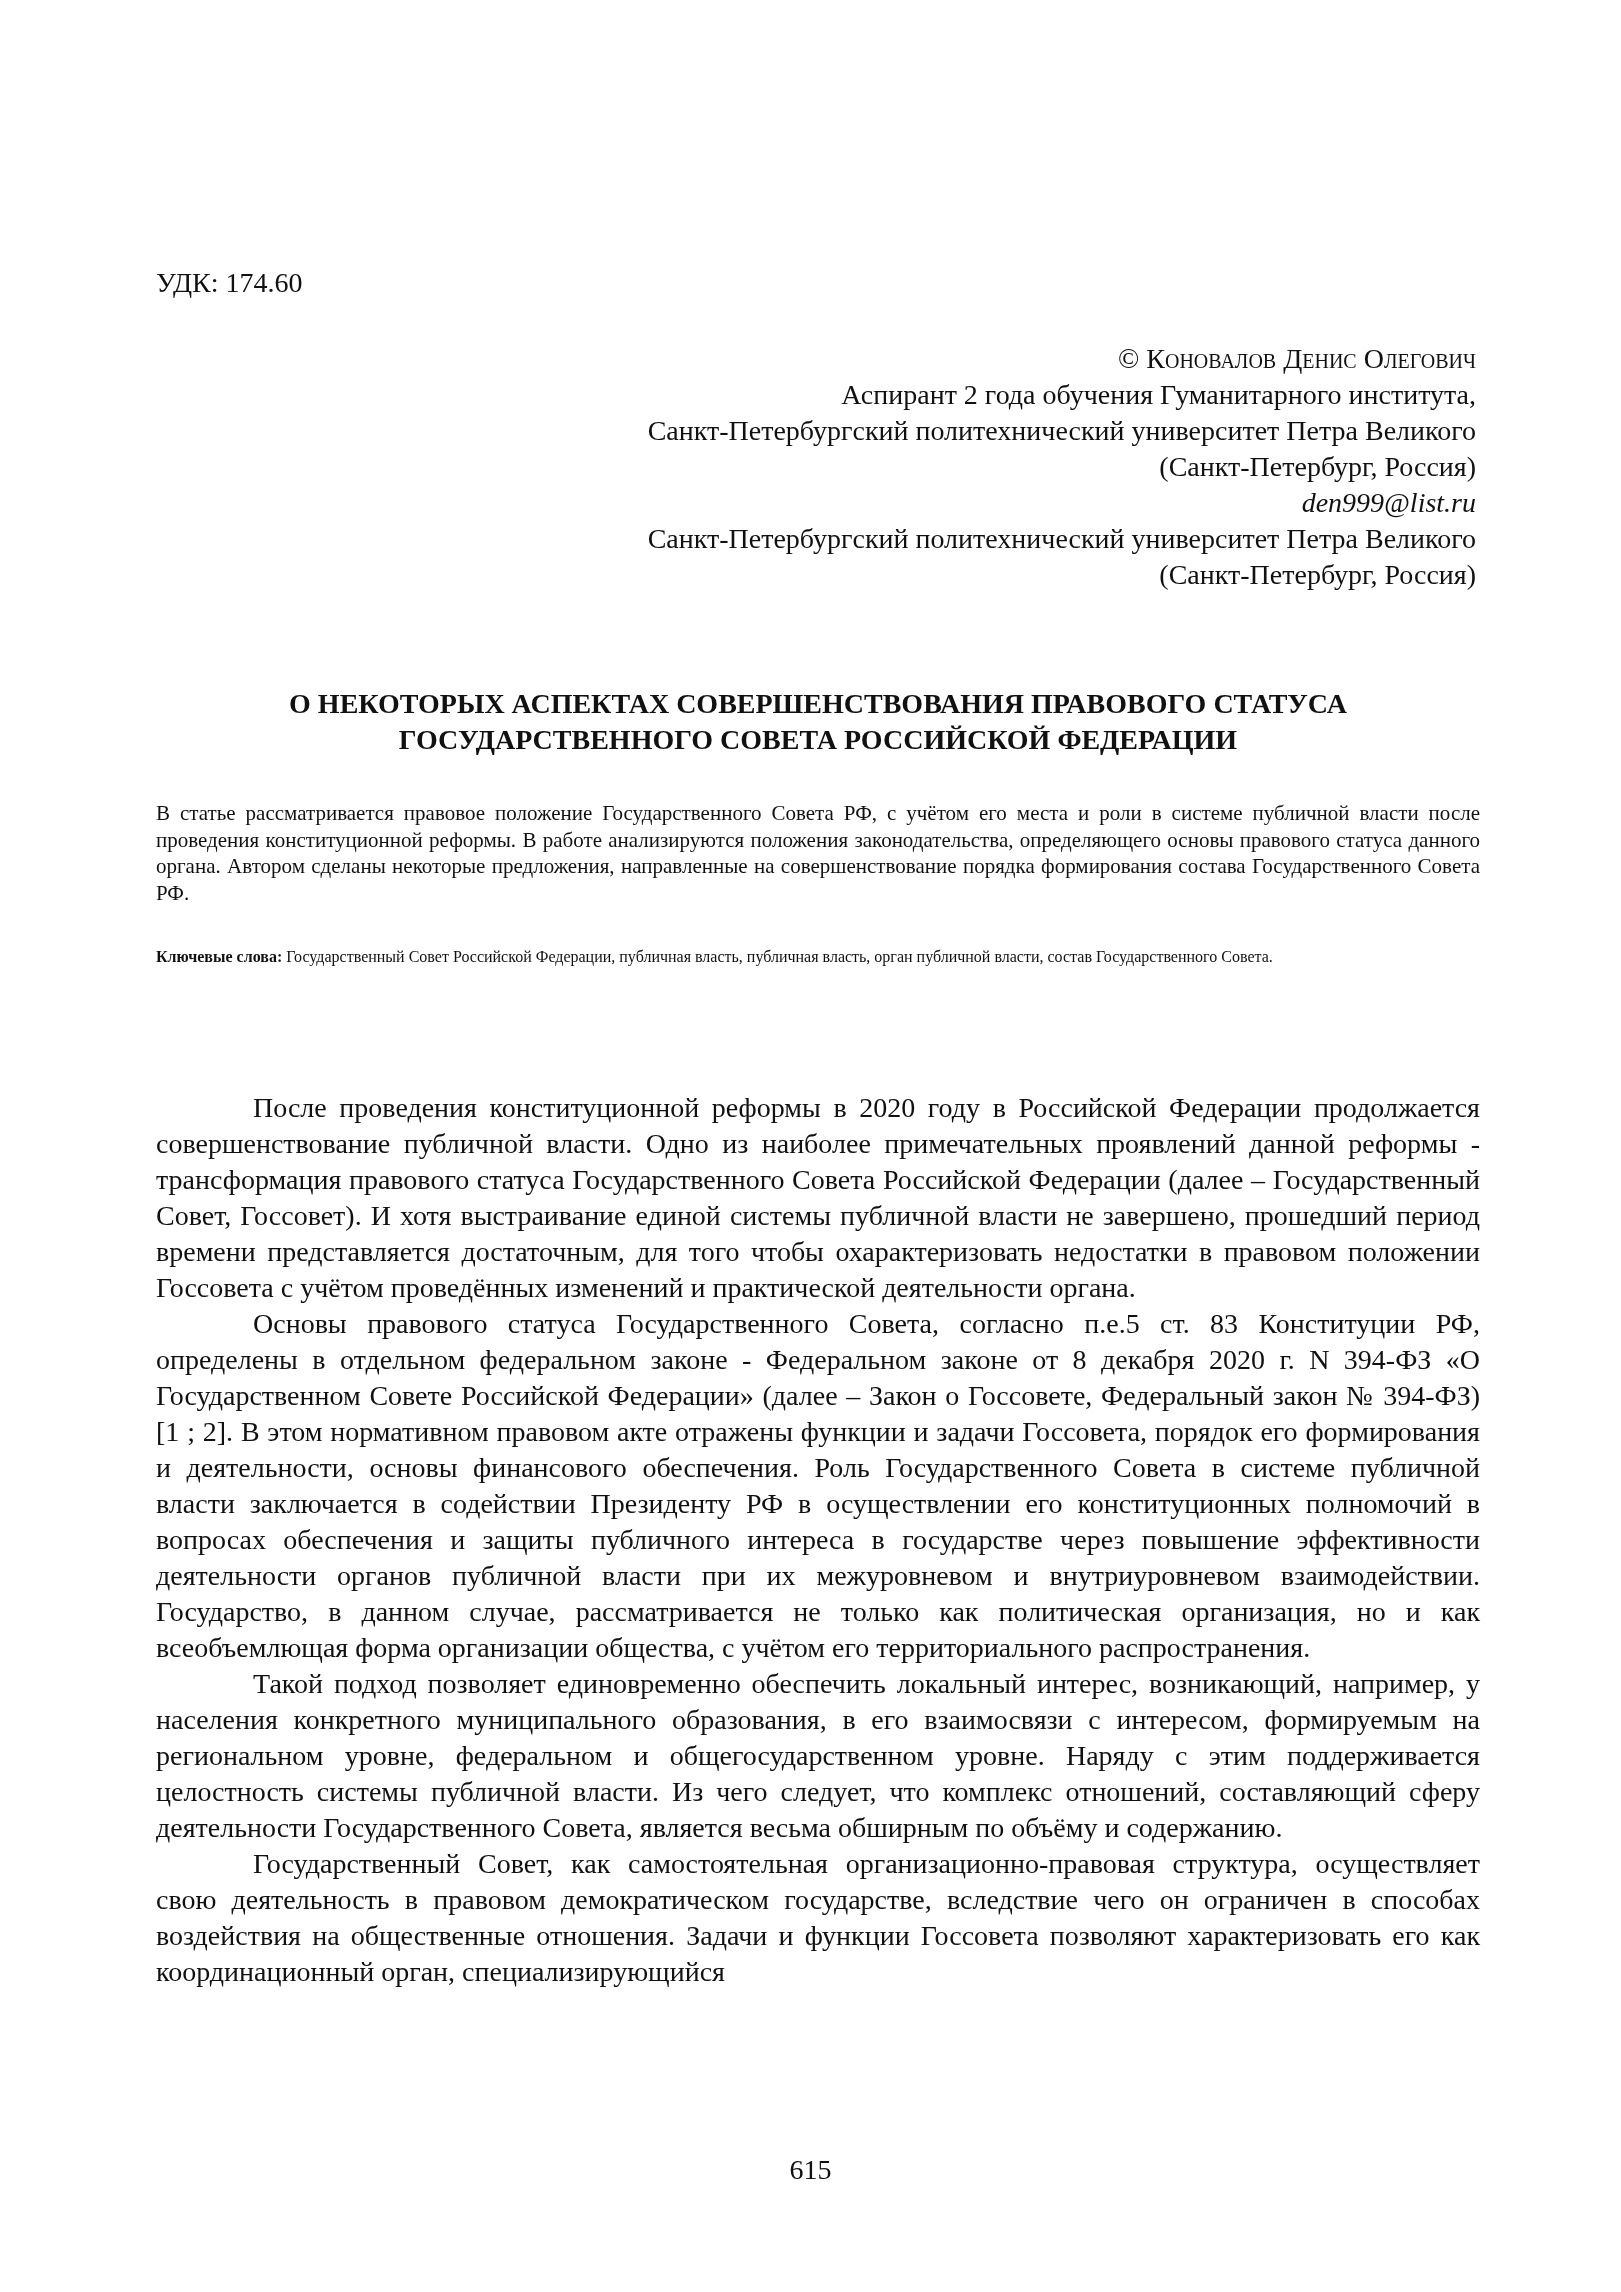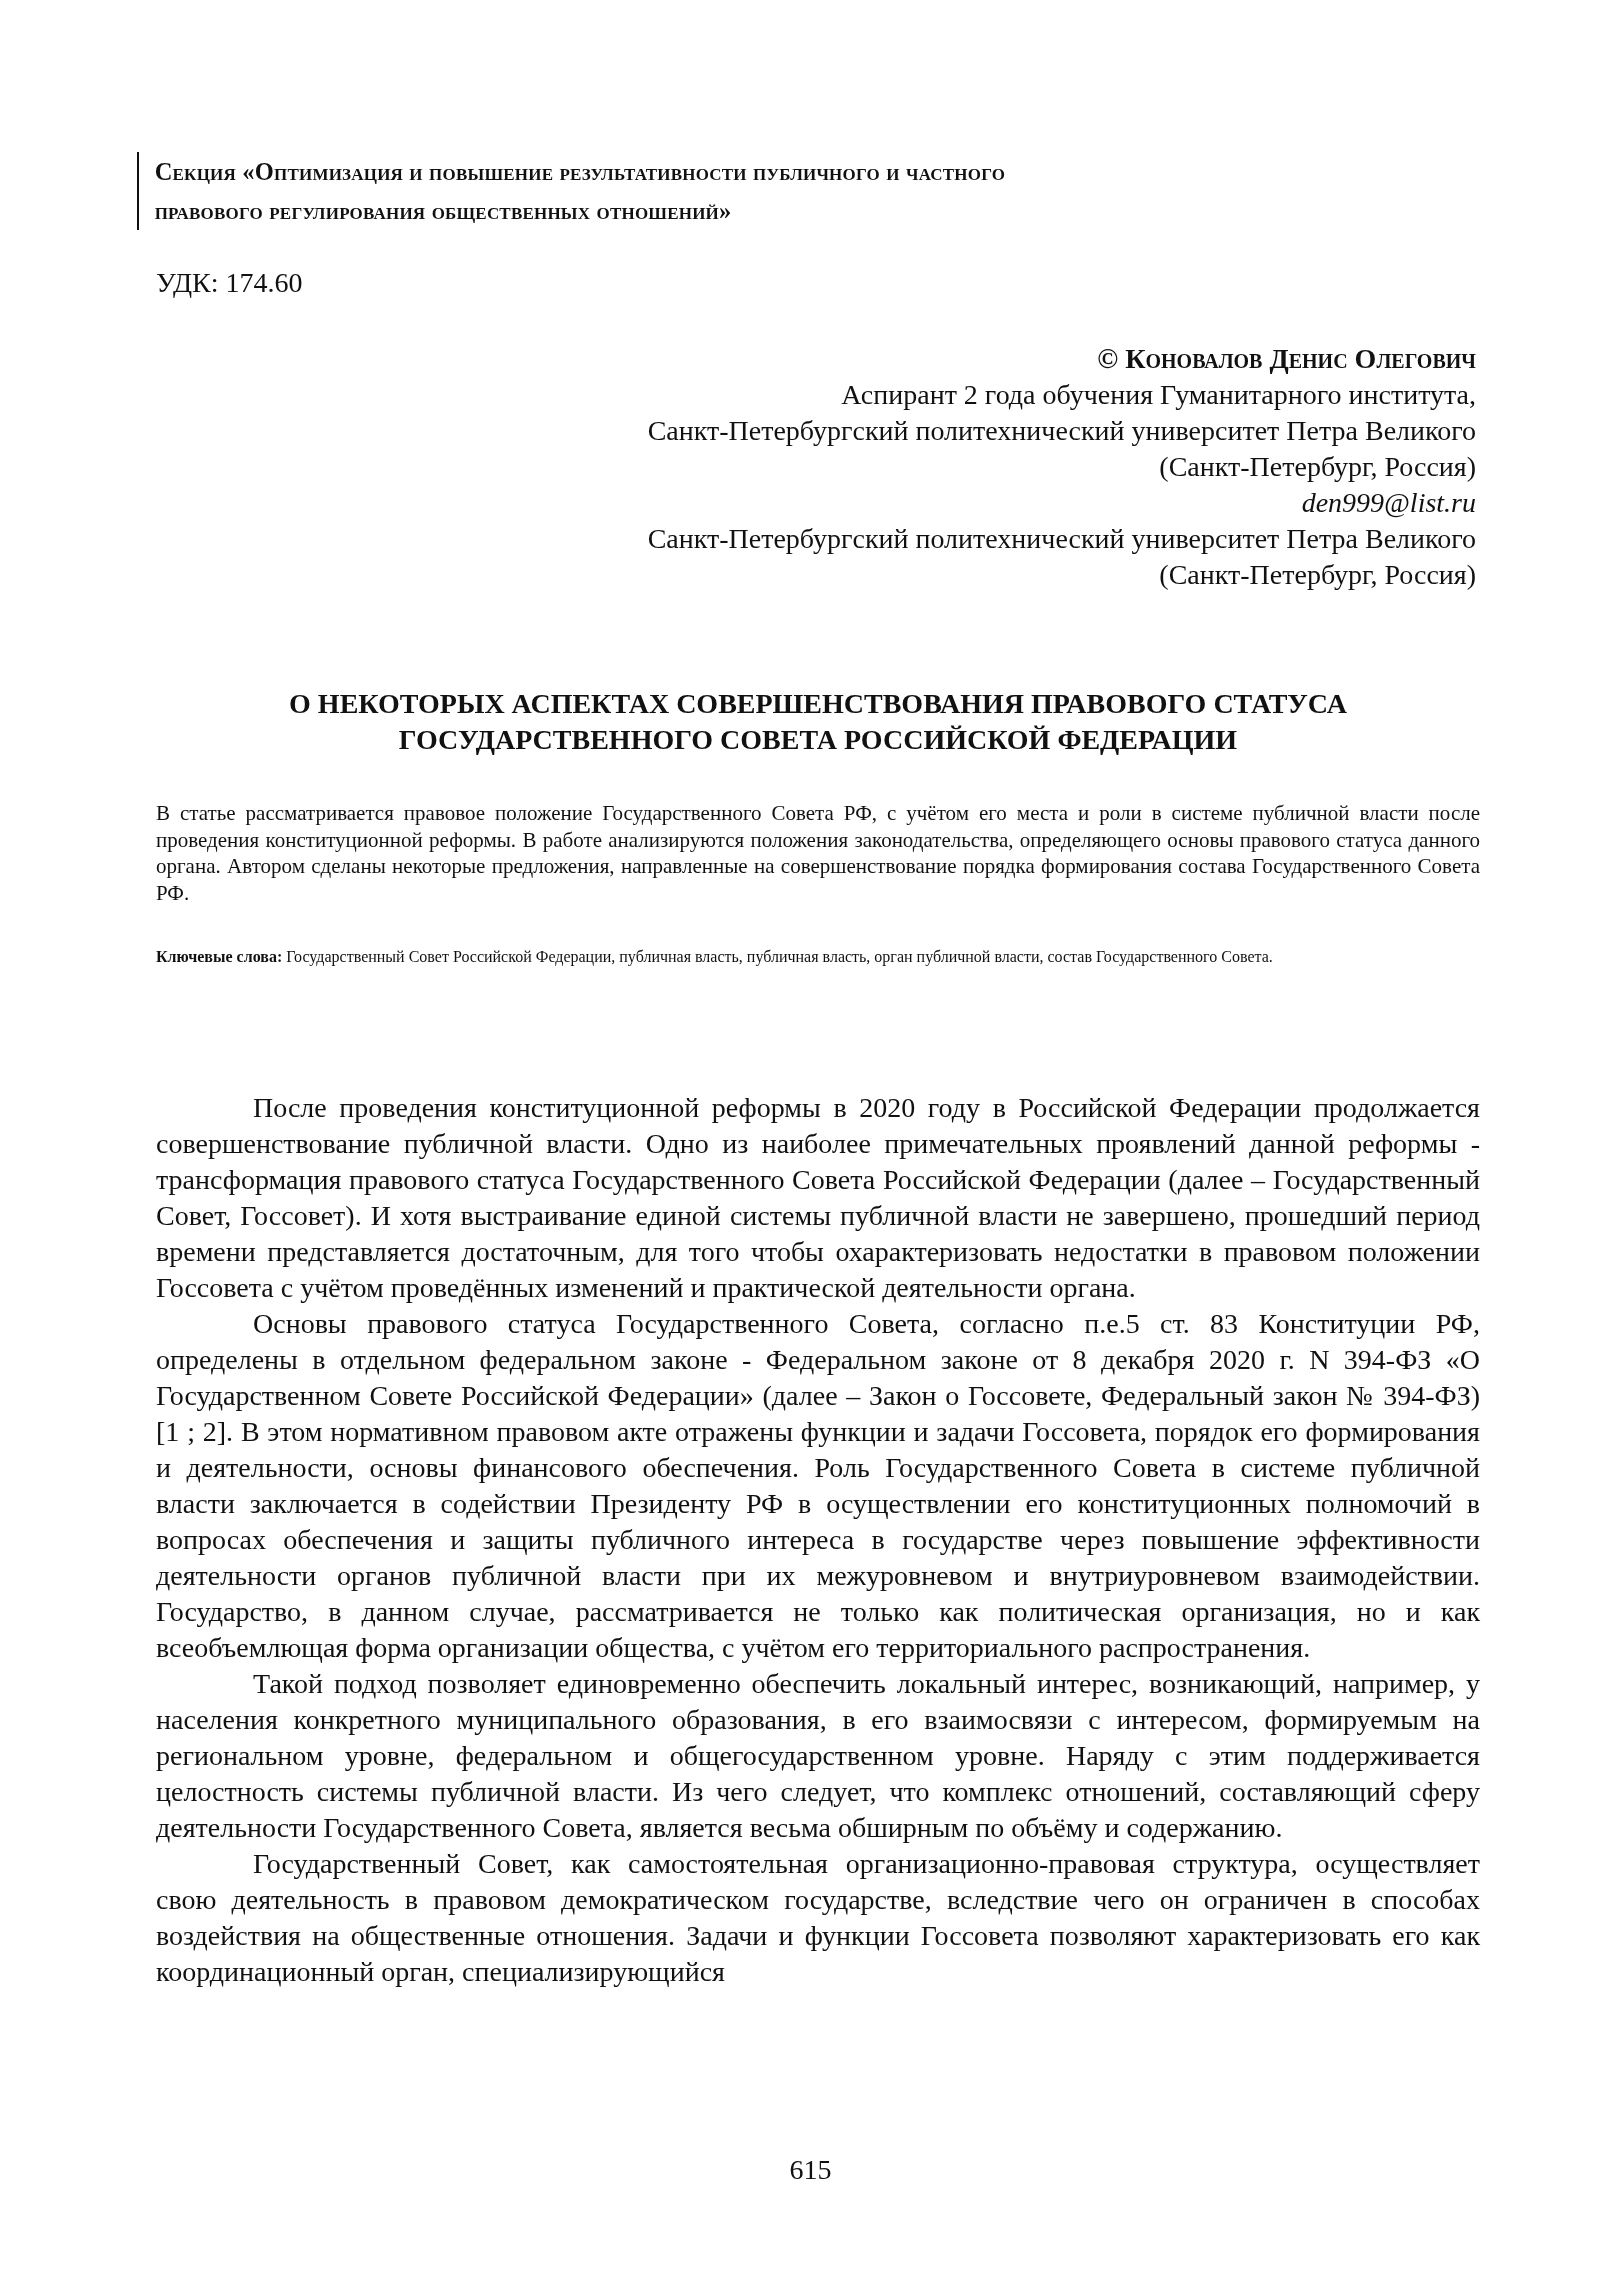--- a/index.html
+++ b/index.html
@@ -17,21 +17,21 @@
   }
   .section .line { display: block; white-space: nowrap; }
 
   .udk { position: absolute; left: 156px; top: 267px; font-size: 28px; }
 
   .author-block {
     position: absolute; right: 145px; top: 341px; width: 1176px;
     text-align: right; font-size: 28px; line-height: 36px;
   }
   .author-block .line { display: block; white-space: nowrap; }
-  .author-name { font-weight: bold; font-variant: small-caps; }
+  .author-name { font-weight: normal; font-variant: small-caps; }
   .email { font-style: italic; }
   .sup-label { font-weight: bold; font-style: italic; }
 
   .title {
     position: absolute; left: 156px; top: 686px; width: 1324px;
     text-align: center; font-weight: bold; font-size: 28px; line-height: 36px;
   }
   .title .line { display: block; }
 
   .abstract {
@@ -53,24 +53,20 @@
   .page-number {
     position: absolute; left: 0; width: 1621px; top: 2142px;
     text-align: center; font-size: 28px; margin-top: 12px;
   }
 </style>
 </head>
 <body>
 
 <div class="page">
 
-  <div class="section">
-    <span class="line">Секция «Оптимизация и повышение результативности публичного и частного</span>
-    <span class="line">правового регулирования общественных отношений»</span>
-  </div>
 
   <div class="udk">УДК: 174.60</div>
 
   <div class="author-block">
     <span class="line author-name">© Коновалов Денис Олегович</span>
     <span class="line">Аспирант 2 года обучения Гуманитарного института,</span>
     <span class="line">Санкт-Петербургский политехнический университет Петра Великого</span>
     <span class="line">(Санкт-Петербург, Россия)</span>
     <span class="line email">den999@list.ru</span>
     <span class="line">Санкт-Петербургский политехнический университет Петра Великого</span>

